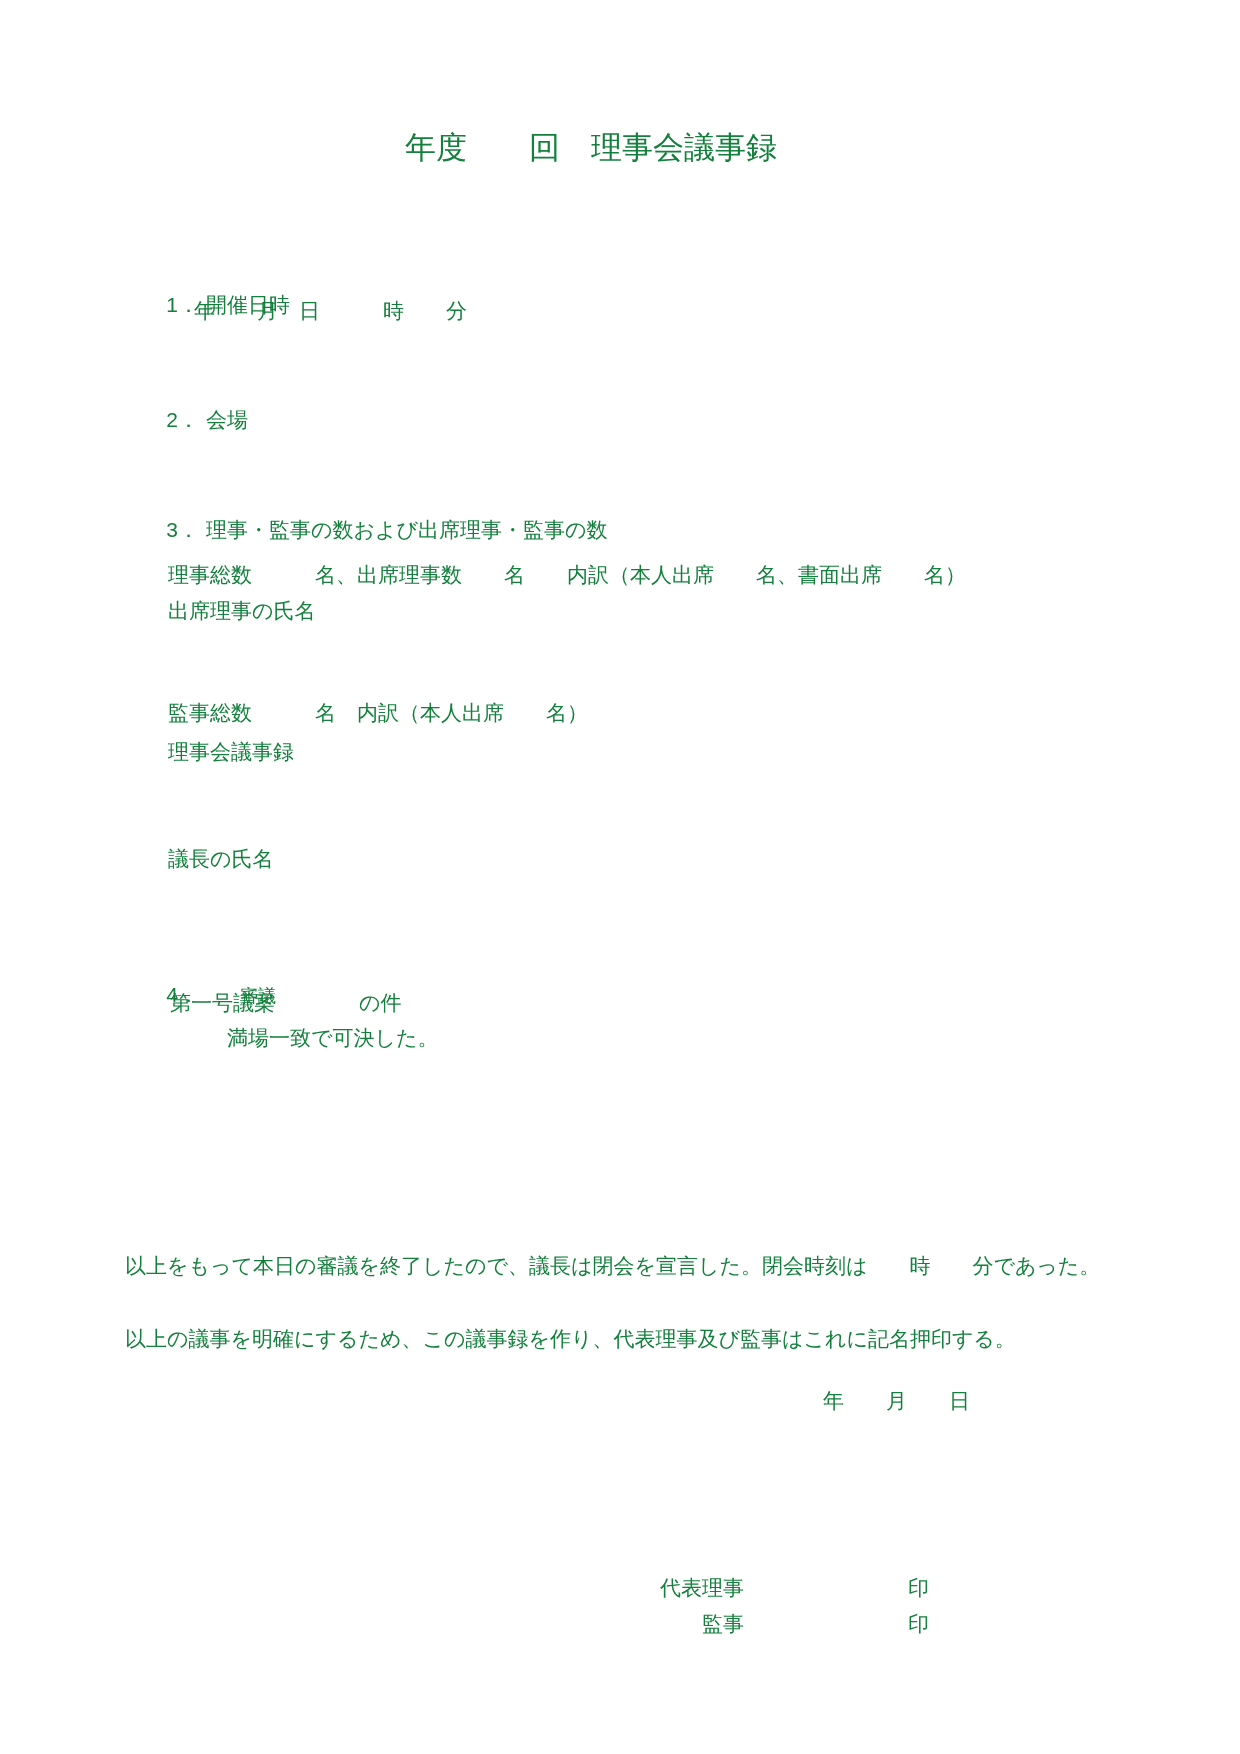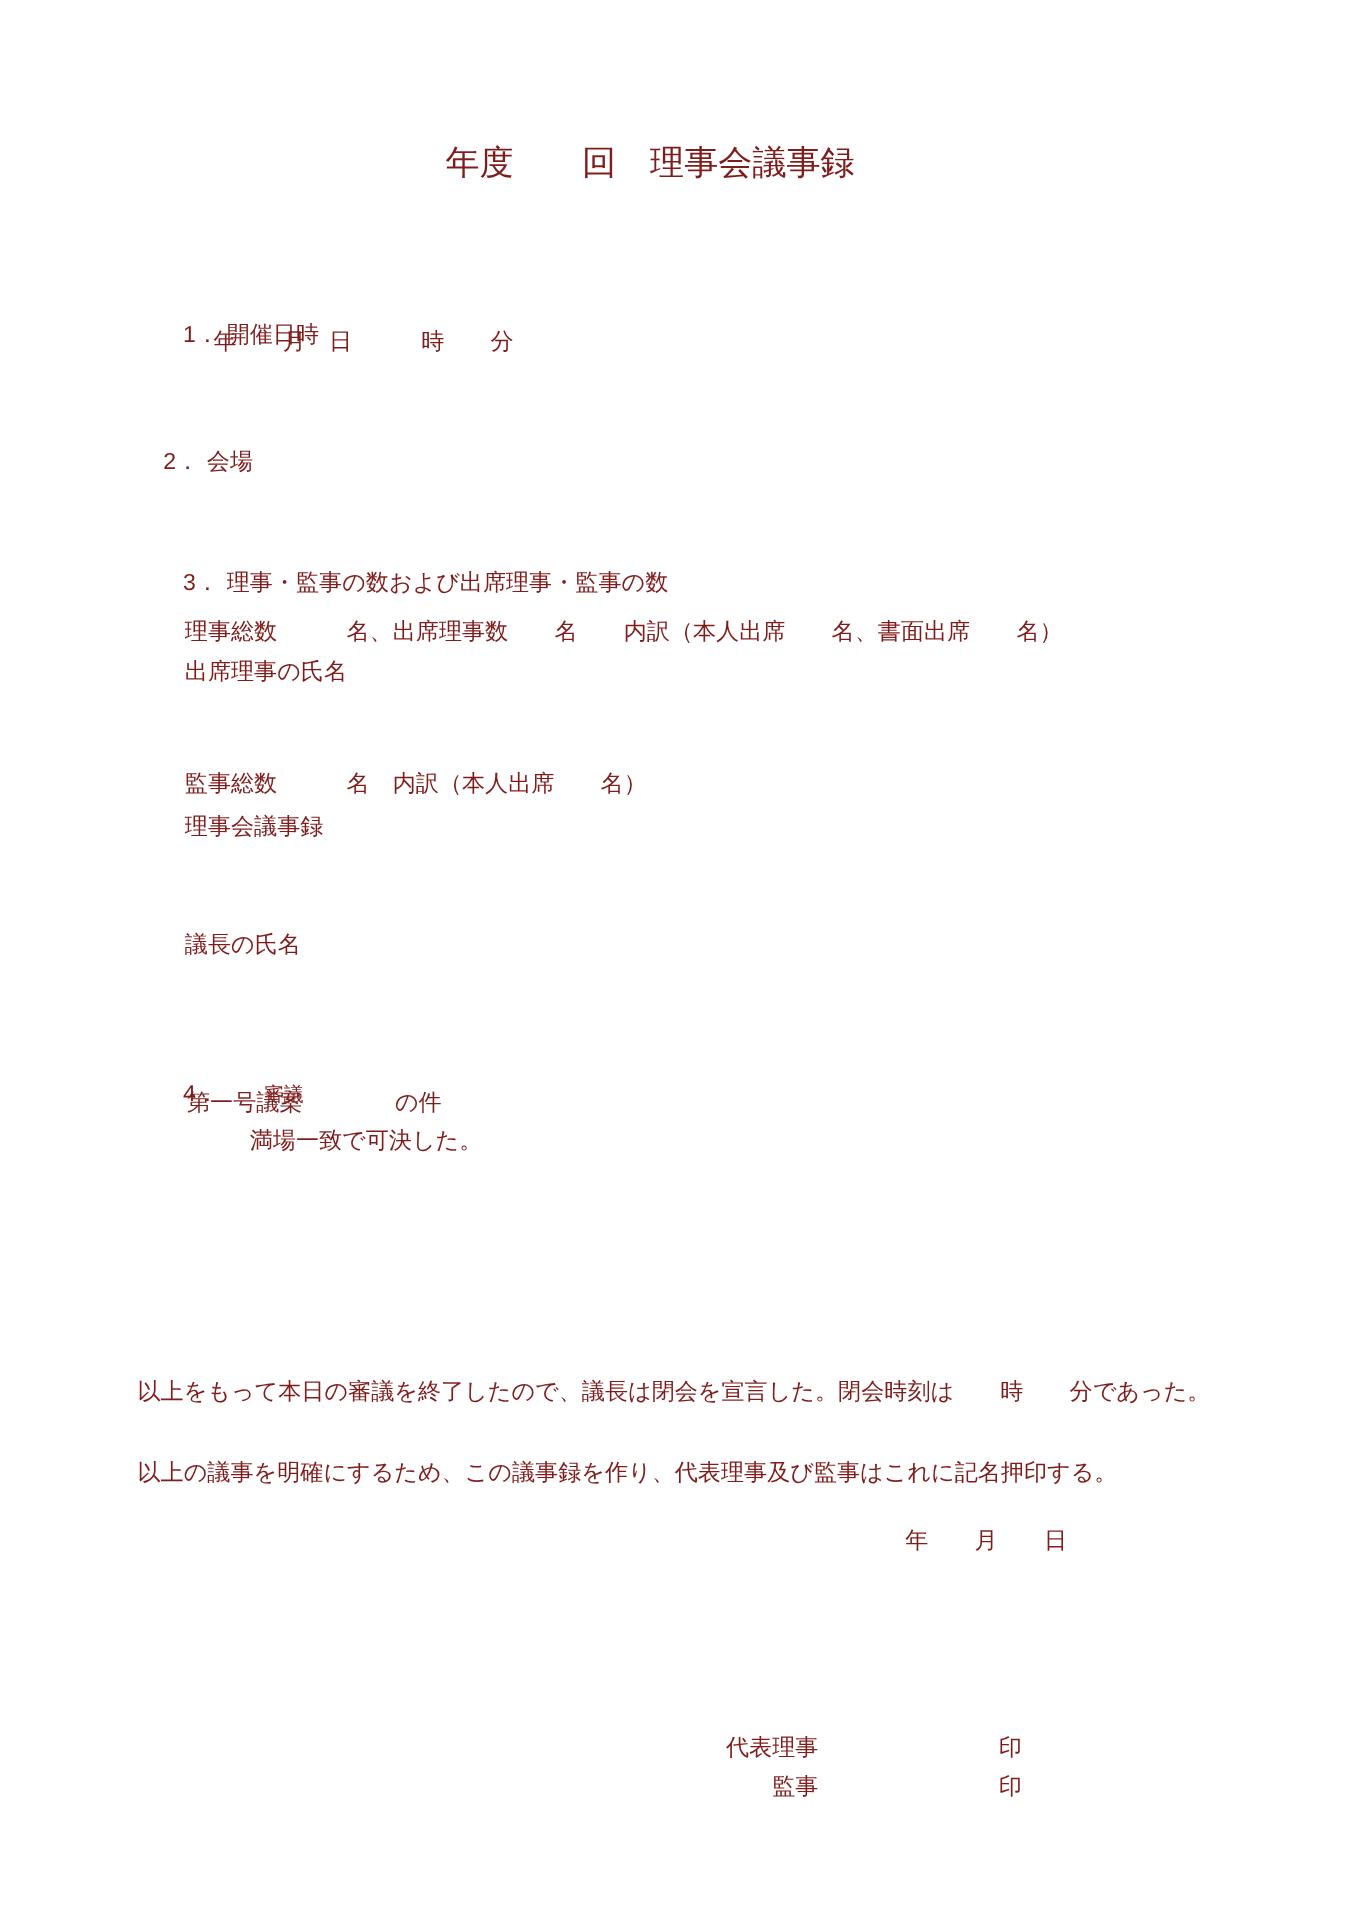--- a/index.html
+++ b/index.html
@@ -2,21 +2,21 @@
 <html lang="ja"><head>
 <meta charset="utf-8">
 <style>
   html, body { margin: 0; padding: 0; background: #ffffff; }
   .page {
     position: relative;
     width: 1240px;
     height: 1754px;
     background: #ffffff;
     font-family: "Liberation Sans", "DejaVu Sans", sans-serif;
-    color: #7f1d1d;
+    color: #15803d;
     overflow: hidden;
   }
   .ln {
     position: absolute;
     font-size: 21px;
     line-height: 26px;
     white-space: pre;
     letter-spacing: 0;
   }
   .title {
@@ -41,21 +41,21 @@
 
 <div class="page">
 
   <h1 class="title">年度　　回　理事会議事録</h1>
 
   <div class="ln" style="top:266px; left:143px;">
     <span class="sec-num">1．</span><span class="sec-head">開催日時</span>
   </div>
   <div class="ln" style="top:298px; left:194px;text-align:center;">年　　月　日　　　時　　分</div>
 
-  <div class="ln" style="top:381px; left:125px;">
+  <div class="ln" style="top:381px; left:143px;">
     <span class="sec-num">2．</span><span class="sec-head">会場</span>
   </div>
 
   <div class="ln" style="top:491px; left:143px;">
     <span class="sec-num">3．</span><span class="sec-head">理事・監事の数および出席理事・監事の数</span>
   </div>
   <div class="ln" style="top:562px; left:168px;">理事総数　　　名、出席理事数　　名　　内訳（本人出席　　名、書面出席　　名）</div>
   <div class="ln" style="top:598px; left:168px;">出席理事の氏名</div>
   <div class="ln" style="top:700px; left:168px;">監事総数　　　名　内訳（本人出席　　名）</div>
   <div class="ln" style="top:739px; left:168px;">理事会議事録</div>

